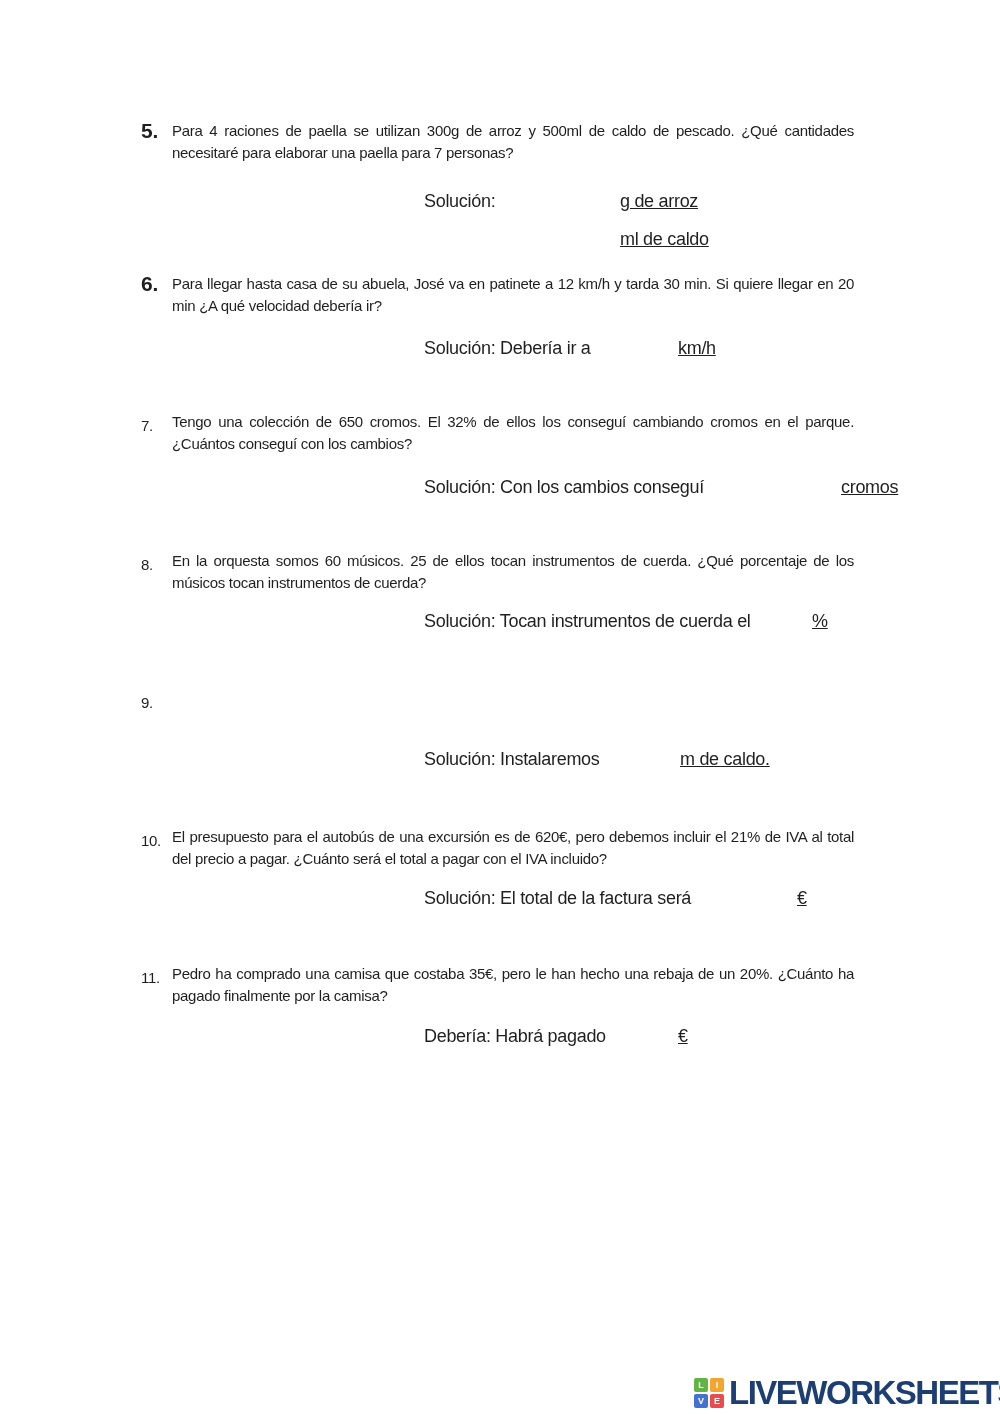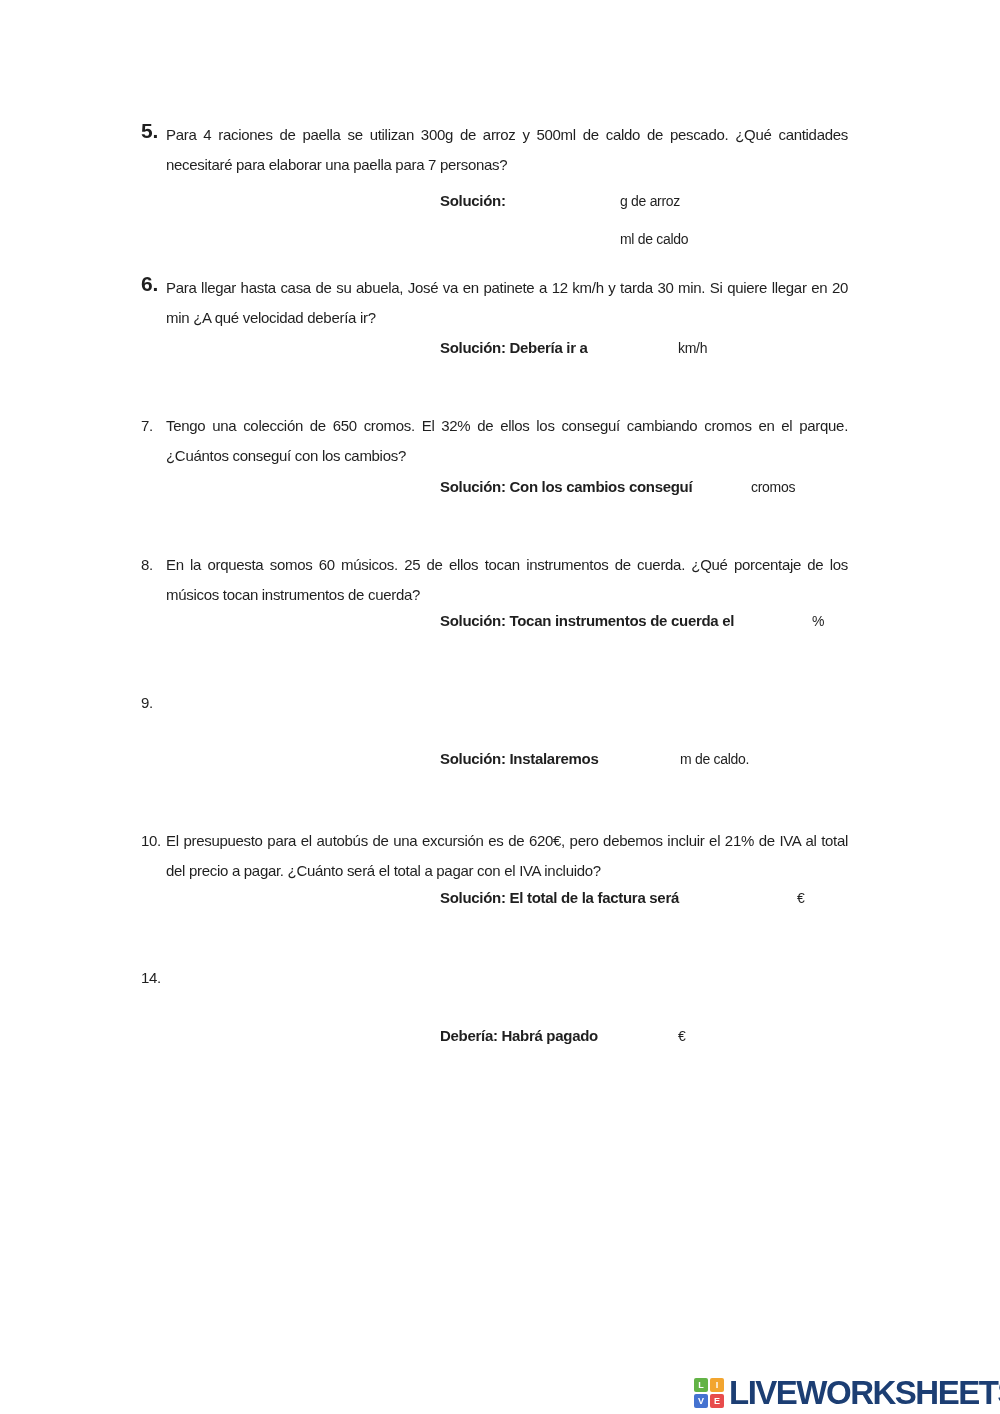--- a/index.html
+++ b/index.html
@@ -21,43 +21,43 @@
     line-height: 30px;
     letter-spacing: -0.3px;
   }
   .pnum.big {
     font-size: 21px;
     font-weight: 700;
     line-height: 30px;
   }
   .ptext {
     position: absolute;
-    left: 166px;
+    left: 172px;
     width: 682px;
     margin: 0;
     font-size: 15px;
-    line-height: 30px;
+    line-height: 22px;
     letter-spacing: -0.3px;
     text-align: justify;
   }
   .sol-label {
     position: absolute;
-    left: 440px;
-    font-size: 15px;
+    left: 424px;
+    font-size: 18px;
     line-height: 22px;
     letter-spacing: -0.3px;
     white-space: nowrap;
-    font-weight: bold;
   }
   .sol-unit {
     position: absolute;
-    font-size: 14px;
+    font-size: 18px;
     line-height: 22px;
     letter-spacing: -0.3px;
     white-space: nowrap;
+    text-decoration: underline;
   }
   .answer-blank {
     position: absolute;
     height: 22px;
     background: transparent;
   }
   
   .footer-logo {
     position: absolute;
     left: 694px;
@@ -107,40 +107,41 @@
   <span class="pnum big" style="top:269px">6.</span>
   <p class="ptext" style="top:273px">Para llegar hasta casa de su abuela, José va en patinete a 12  km/h y tarda 30 min. Si quiere llegar en 20 min ¿A qué velocidad debería ir?</p>
   <span class="sol-label" style="top:337px">Solución: Debería ir a</span>
   <span class="answer-blank" style="left:602px; top:337px; width:70px"></span>
   <span class="sol-unit" style="left:678px; top:337px">km/h</span>
 
   <span class="pnum" style="top:411px">7.</span>
   <p class="ptext" style="top:411px">Tengo una colección de 650 cromos. El 32% de ellos los conseguí cambiando cromos en el parque. ¿Cuántos conseguí con los cambios?</p>
   <span class="sol-label" style="top:476px">Solución: Con los cambios conseguí</span>
   <span class="answer-blank" style="left:712px; top:476px; width:78px"></span>
-  <span class="sol-unit" style="left:751px; top:476px">cromos</span>
+  <span class="sol-unit" style="left:841px; top:476px">cromos</span>
 
   <span class="pnum" style="top:550px">8.</span>
   <p class="ptext" style="top:550px">En la orquesta somos 60 músicos. 25 de ellos tocan instrumentos de cuerda. ¿Qué porcentaje de los músicos tocan instrumentos de cuerda?</p>
   <span class="sol-label" style="top:610px">Solución: Tocan instrumentos de cuerda el</span>
   <span class="answer-blank" style="left:776px; top:610px; width:32px"></span>
   <span class="sol-unit" style="left:812px; top:610px">%</span>
 
   <span class="pnum" style="top:688px">9.</span>
   <span class="sol-label" style="top:748px">Solución: Instalaremos</span>
   <span class="answer-blank" style="left:618px; top:748px; width:58px"></span>
   <span class="sol-unit" style="left:680px; top:748px">m de caldo.</span>
 
   <span class="pnum" style="top:826px">10.</span>
   <p class="ptext" style="top:826px">El presupuesto para el autobús de una excursión es de 620€, pero debemos incluir el 21% de IVA al total del precio a pagar. ¿Cuánto será el total a pagar con el IVA incluido?</p>
   <span class="sol-label" style="top:887px">Solución: El total de la factura será</span>
   <span class="answer-blank" style="left:710px; top:887px; width:80px"></span>
   <span class="sol-unit" style="left:797px; top:887px">€</span>
 
-  <span class="pnum" style="top:963px">14.</span>
+  <span class="pnum" style="top:963px">11.</span>
+  <p class="ptext" style="top:963px">Pedro ha comprado una camisa que costaba 35€, pero le han hecho una rebaja de un 20%. ¿Cuánto ha pagado finalmente por la camisa?</p>
   <span class="sol-label" style="top:1025px">Debería: Habrá pagado</span>
   <span class="answer-blank" style="left:625px; top:1025px; width:48px"></span>
   <span class="sol-unit" style="left:678px; top:1025px">€</span>
 
   <div class="footer-logo">
     <div class="logo-grid">
       <span class="logo-sq" style="background: rgb(98, 179, 70);">L</span>
       <span class="logo-sq" style="background: rgb(242, 165, 47);">I</span>
       <span class="logo-sq" style="background: rgb(68, 114, 208);">V</span>
       <span class="logo-sq" style="background: rgb(232, 76, 76);">E</span>

